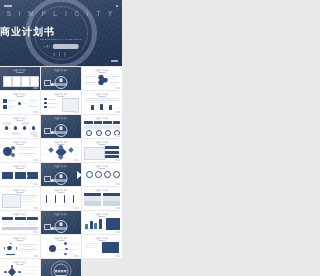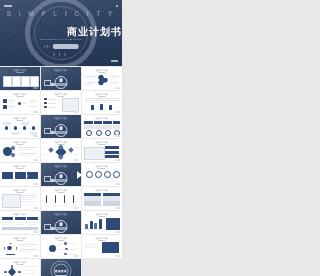--- a/index.html
+++ b/index.html
@@ -14,21 +14,21 @@
       repeating-linear-gradient(28deg, rgba(255,255,255,.09) 0 1px, rgba(0,0,0,0) 1px 5px),
       linear-gradient(160deg,#6e7a8c 0%,#55637a 35%,#3d4d66 70%,#2e3f58 100%);
   }
   .hero-veil{position:absolute;inset:0;background:linear-gradient(180deg,rgba(32,55,90,.62),rgba(28,48,80,.78));}
   .hero-ring{position:absolute;left:50%;top:50%;transform:translate(-50%,-50%);
     width:62px;height:62px;border-radius:50%;border:5px solid rgba(210,220,235,.30);}
   .hero-ring2{position:absolute;left:50%;top:50%;transform:translate(-50%,-50%);
     width:52px;height:52px;border-radius:50%;border:1px solid rgba(255,255,255,.18);}
   .watermark{position:absolute;left:0;right:0;top:10px;text-align:center;
     font-size:6.4px;letter-spacing:3px;color:rgba(220,230,245,.42);font-weight:700;}
-  .hero-title{position:absolute;left:0;right:0;top:25px;text-align:right;
+  .hero-title{position:absolute;left:0;right:0;top:25px;text-align:left;
     font-size:10px;font-weight:700;color:#fff;letter-spacing:1px;
     font-family:"DejaVu Sans","Liberation Sans",sans-serif;}
   .hero-sub{position:absolute;left:0;right:0;top:38px;text-align:center;
     font-size:2.4px;letter-spacing:.6px;color:rgba(225,233,245,.72);}
   .hero-bar{position:absolute;left:50%;top:44px;transform:translateX(-50%);
     display:flex;align-items:center;gap:2px;}
   .hero-bar .lbl{font-size:2.2px;color:rgba(220,230,245,.75);}
   .hero-bar .pill{width:26px;height:4.5px;border-radius:2.2px;background:rgba(222,230,242,.80);}
   .hero-chev{position:absolute;left:0;right:0;top:52px;text-align:center;
     font-size:4.4px;letter-spacing:1px;color:rgba(225,233,245,.80);font-weight:700;}

